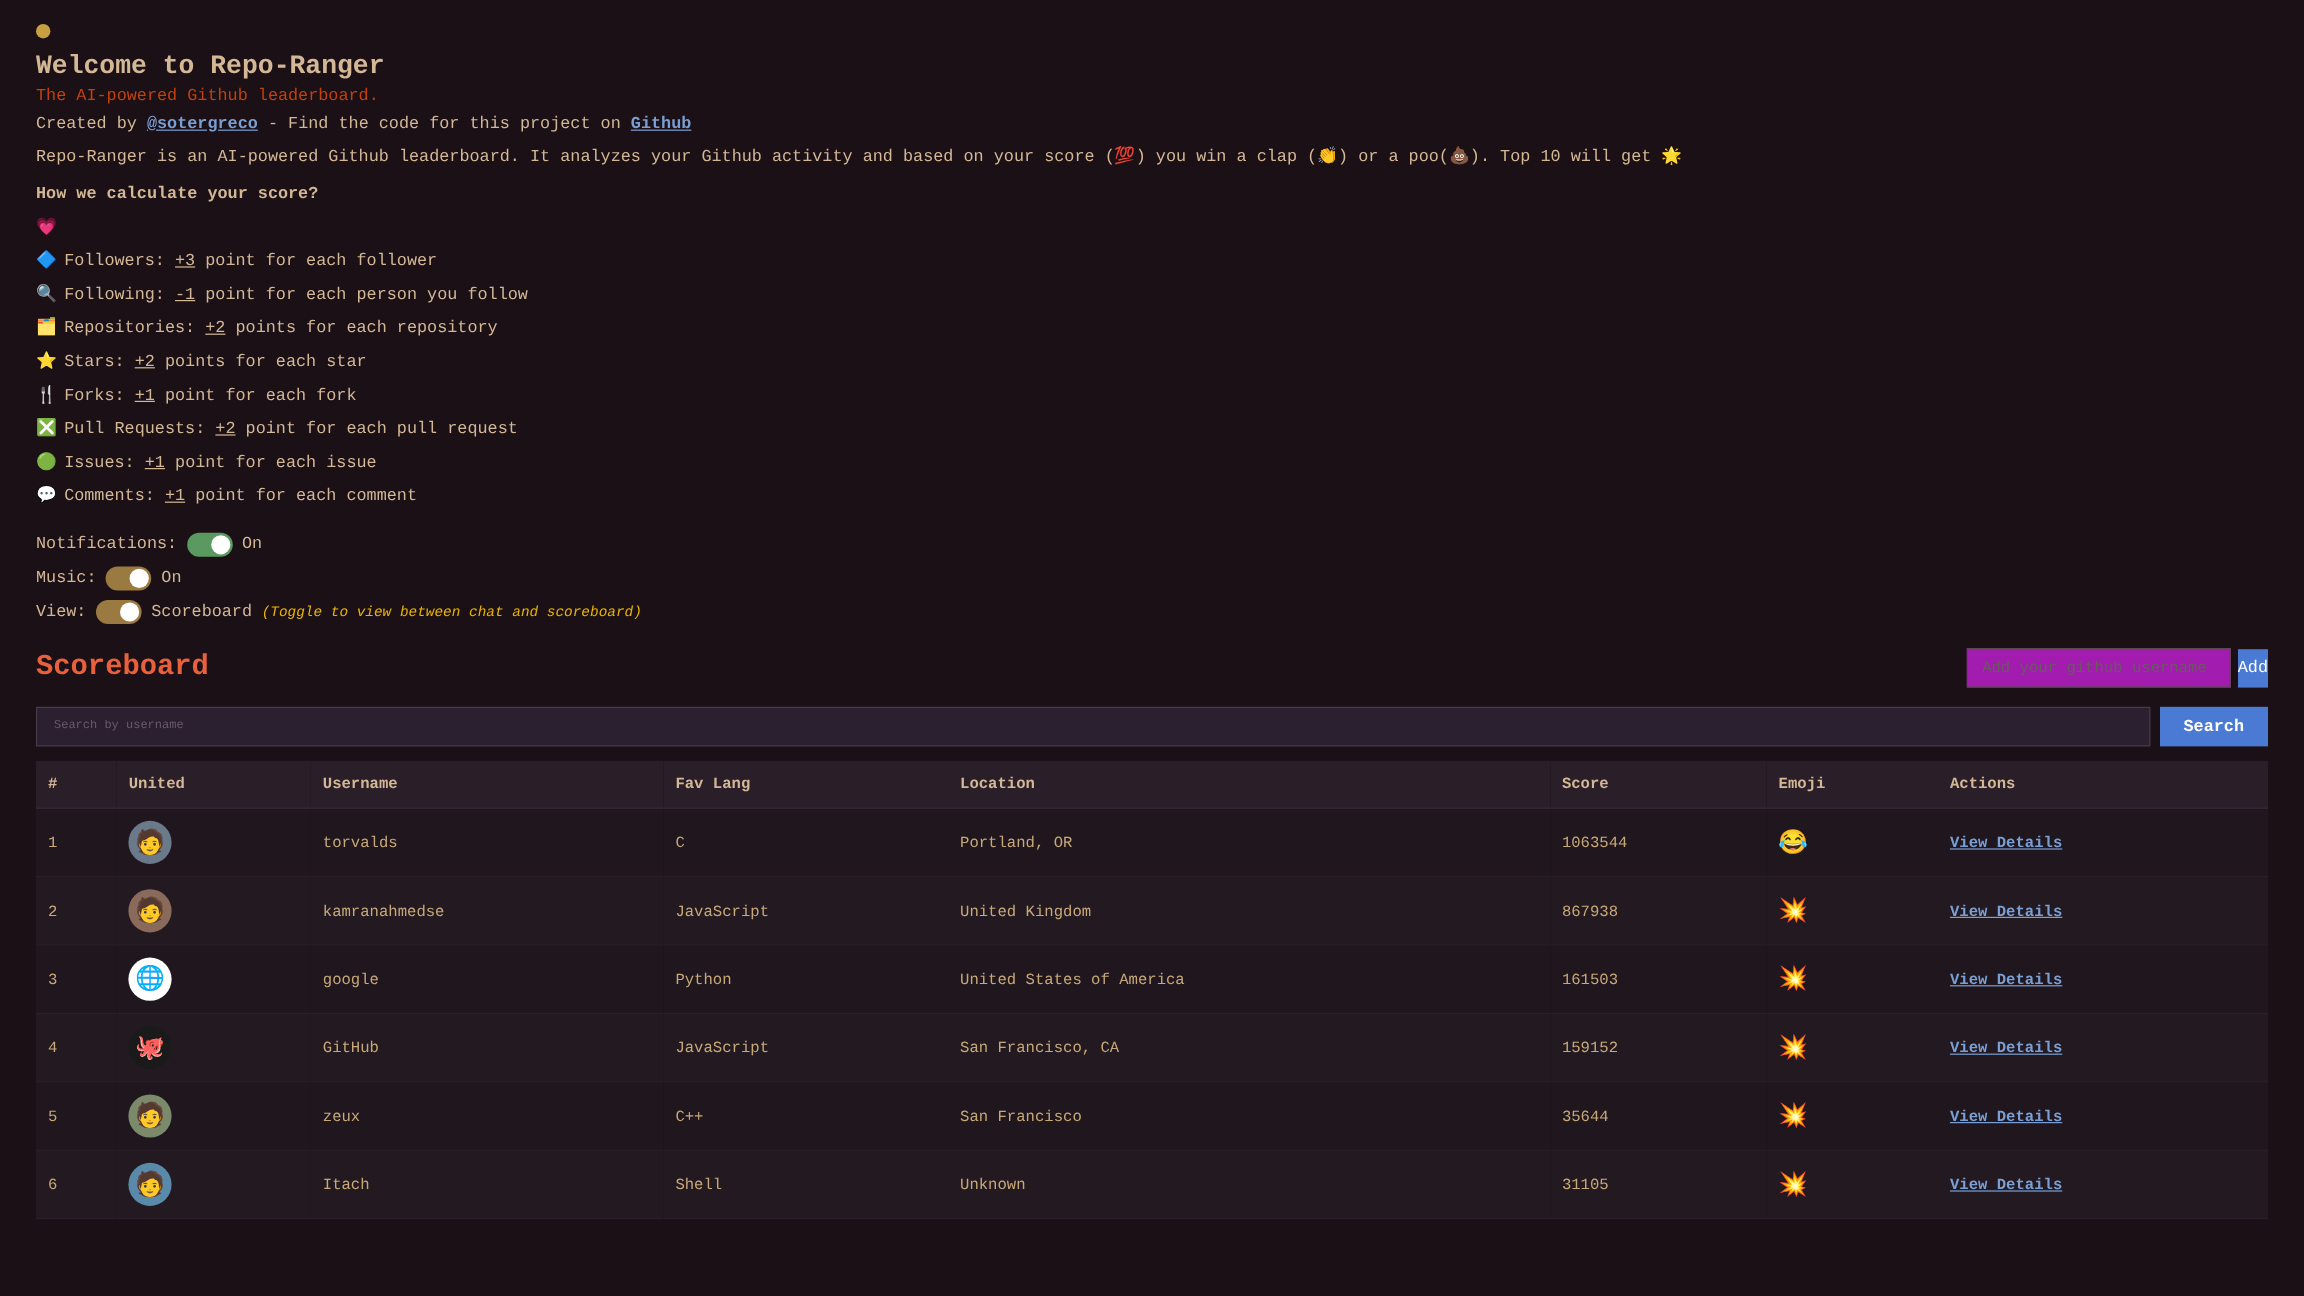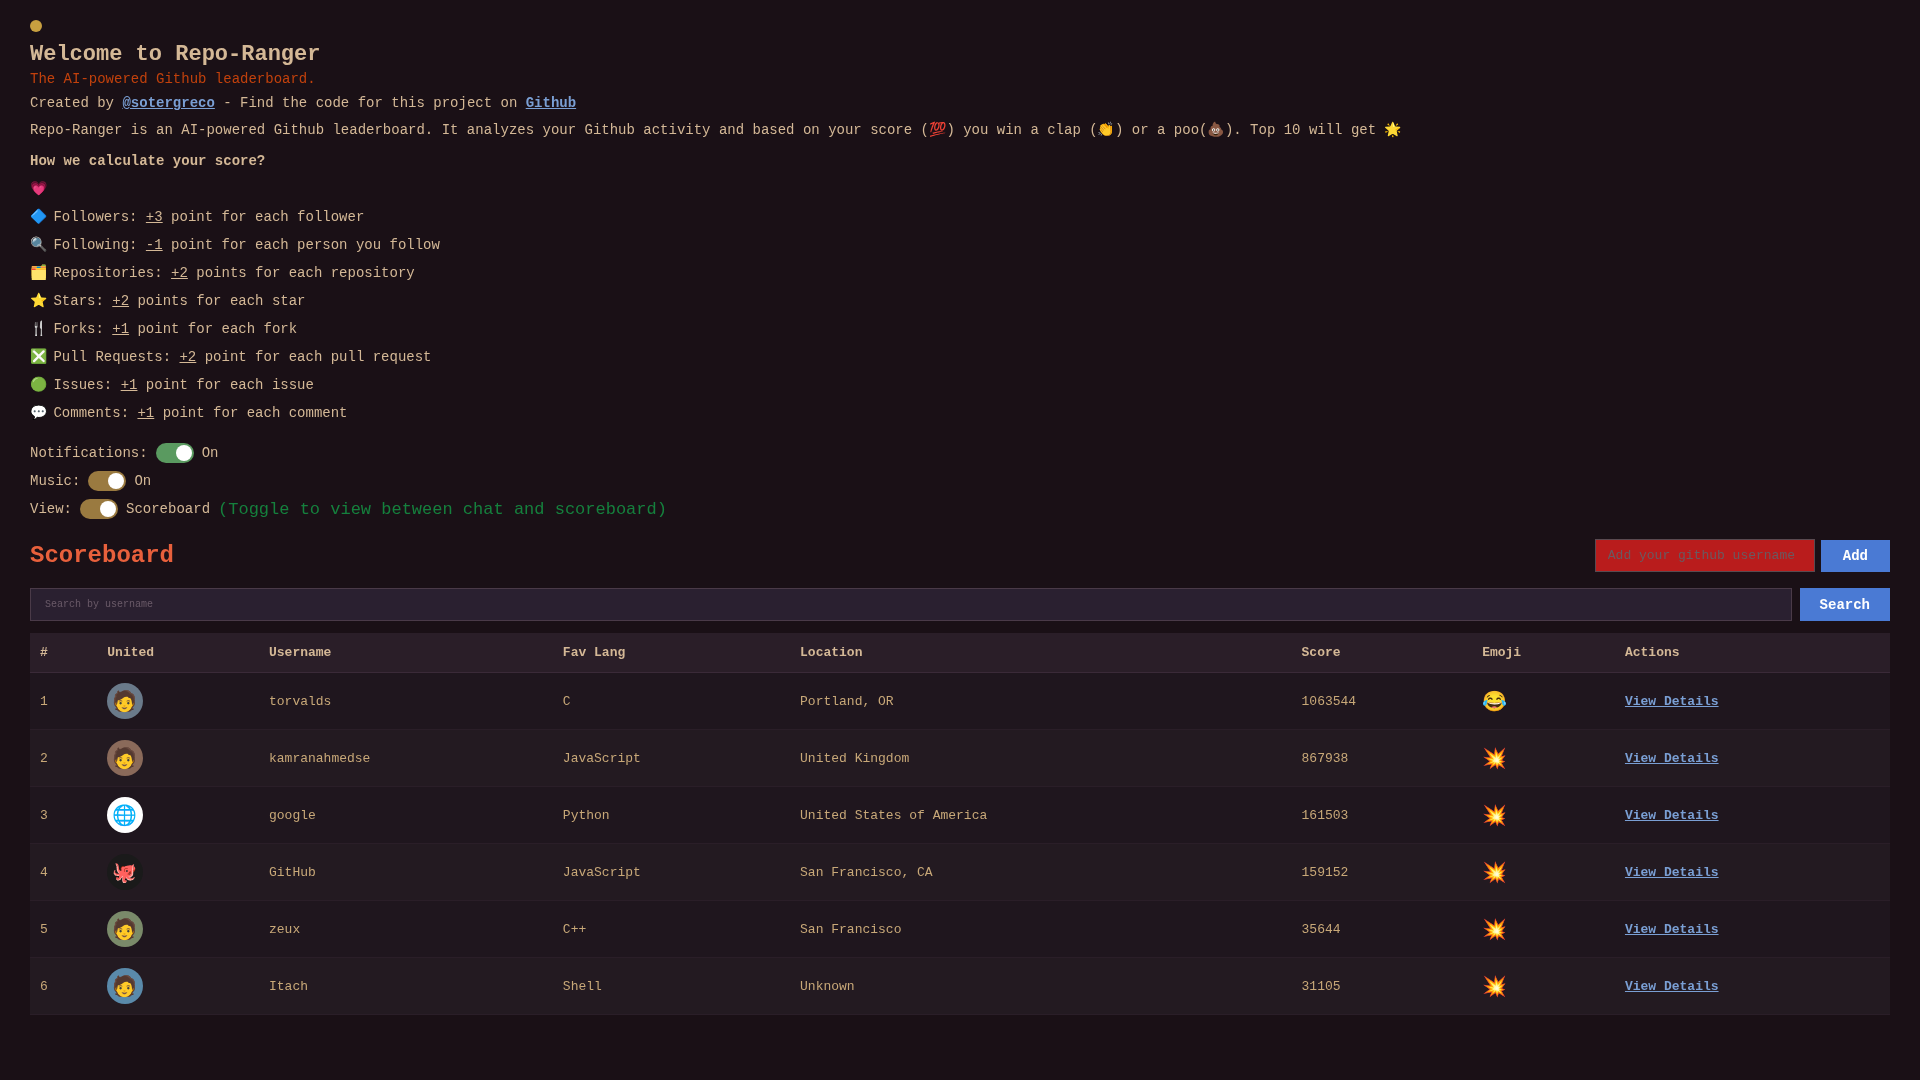--- a/index.html
+++ b/index.html
@@ -47,55 +47,55 @@
     .toggle-knob {
       width: 16px; height: 16px;
       background: #fff;
       border-radius: 50%;
       position: absolute;
       top: 2px;
       right: 2px;
     }
     .toggle-label { color: #d4b896; }
     .view-row { display: flex; align-items: center; gap: 8px; margin-bottom: 20px; }
-    .view-hint { color: #15803d; font-size: 17px; }
+    .view-hint { color: #eab308; font-style: italic; font-size: 12px; }
     .scoreboard-section {}
     .scoreboard-header {
       display: flex;
       align-items: center;
       justify-content: space-between;
       margin-bottom: 16px;
     }
     .scoreboard-title {
       color: #e8603c;
       font-size: 24px;
       font-weight: bold;
       font-family: 'Courier New', Courier, monospace;
     }
     .add-section { display: flex; gap: 6px; align-items: center; }
     .github-input {
-      background: #b91c1c;
+      background: #a21caf;
       border: 1px solid #5a4a50;
       color: #d4b896;
       padding: 8px 12px;
       font-family: 'Courier New', Courier, monospace;
       font-size: 13px;
       width: 220px;
       outline: none;
     }
     .github-input::placeholder { color: #6a5a60; }
     .add-btn {
       background: #4a7ad4;
       color: #fff;
       border: none;
-      padding: 8px 22px;
+      padding: 8px 0;
       font-family: 'Courier New', Courier, monospace;
       font-size: 14px;
       cursor: pointer;
-      font-weight: bold;
+      font-weight: normal;
     }
     .search-row {
       display: flex;
       gap: 8px;
       margin-bottom: 12px;
     }
     .search-input {
       flex: 1;
       background: #2a2030;
       border: 1px solid #4a3a48;

